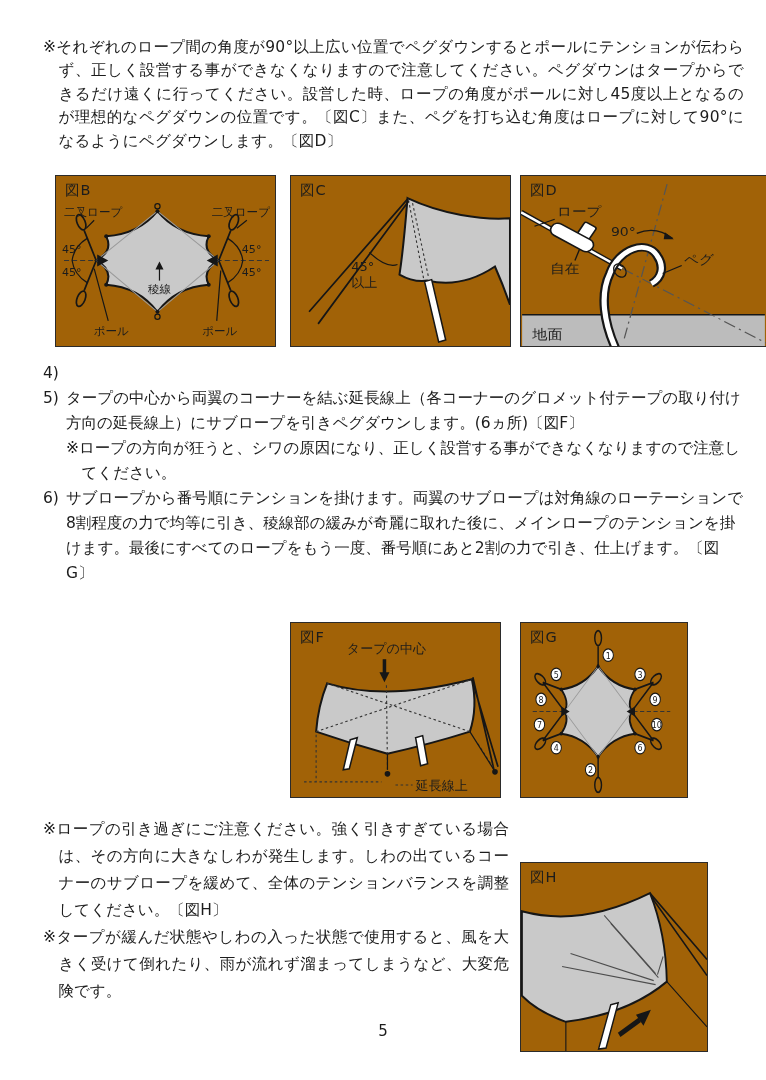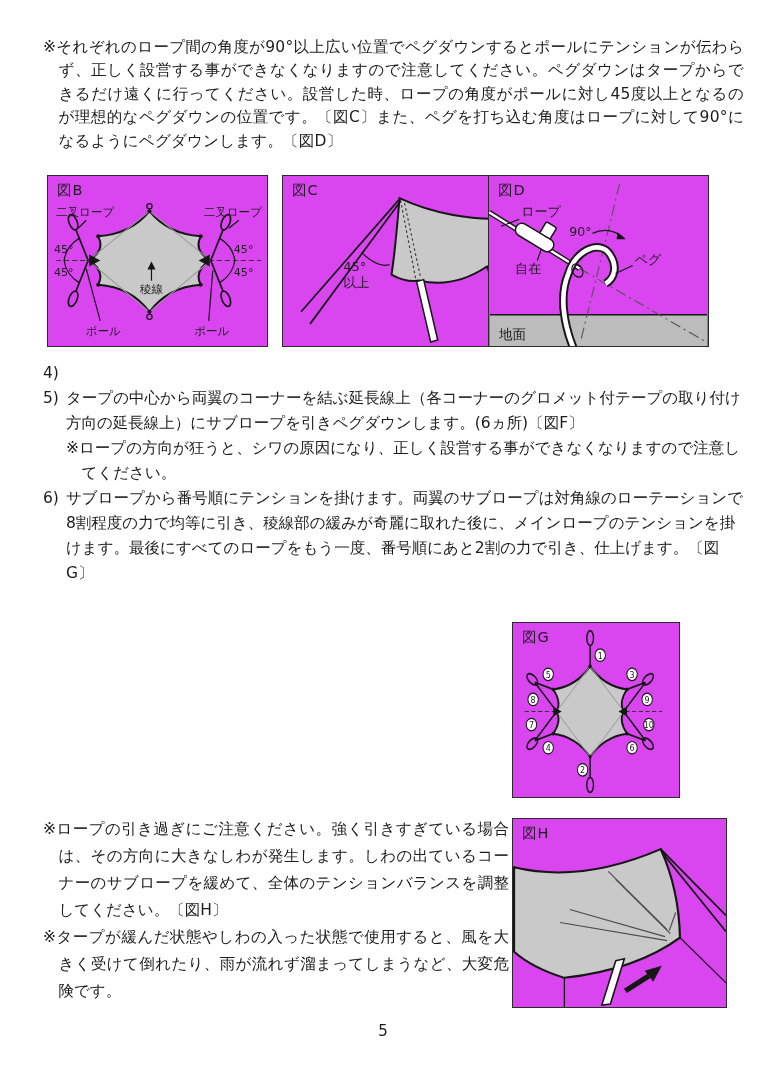--- a/index.html
+++ b/index.html
@@ -8,21 +8,21 @@
   .txt{position:absolute;font-size:15.5px;line-height:23.4px;letter-spacing:0.2px;
        text-align:justify;}
   .hang{padding-left:1em;text-indent:-1em;margin:0;}
   .steps{position:absolute;left:43px;top:361px;width:701px;font-size:15.5px;line-height:25px;}
   .step{display:flex;margin:0;}
   .step .num{flex:none;width:23px;}
   .step .body{flex:1;}
   .subnote{padding-left:1em;text-indent:-1em;}
   .bottomnotes{position:absolute;left:43px;top:816px;width:466px;font-size:15.5px;line-height:27px;}
   .bottomnotes p{margin:0;padding-left:1em;text-indent:-1em;text-align:justify;}
-  .figbox{position:absolute;border:1.6px solid #2b2b2b;background:#d946ef;box-sizing:border-box;}
+  .figbox{position:absolute;border:1.6px solid #2b2b2b;background:#a16207;box-sizing:border-box;margin-left:8px;}
   .figbox svg{position:absolute;left:0;top:0;width:100%;height:100%;}
   .figtag{position:absolute;top:5px;left:9px;font-size:14.5px;letter-spacing:1px;z-index:2;}
   .pagenum{position:absolute;left:0;right:0;top:1022px;text-align:center;font-size:15px;}
   svg text{font-family:"DejaVu Sans",sans-serif;fill:#1c1c1c;}
   .ink{stroke:#161616;fill:none;}
   .tarp{fill:#c9c9c9;stroke:#161616;stroke-width:2;}
   .thin{stroke:#161616;stroke-width:1.2;fill:none;}
   .rope{stroke:#161616;stroke-width:1.7;fill:none;}
   .lite{stroke:#9a9a9a;stroke-width:1;fill:none;}
   .dash{stroke:#333;stroke-width:1.1;fill:none;stroke-dasharray:5,3;}
@@ -95,21 +95,21 @@
       <path class="tarp" d="M116,22 C150,38 190,44 218,42 L218,128 Q211,108 203,90 Q170,112 136,104 Q122,106 108,98 C112,72 114,46 116,22 Z"></path>
       <path class="dots" d="M117,24 L132,102 M121,27 L137,101"></path>
       <path class="whiterod" d="M133,105 L140,103 L154,163 L147,165 Z"></path>
       <path class="rope" d="M116,23 L18,135 M117,25 L27,147"></path>
       <path class="thin" d="M78,76 Q95,92 106,88"></path>
       <text x="60" y="94" font-size="13">45°</text>
       <text x="60" y="110" font-size="13">以上</text>
     </svg>
   </div>
 
-  <div class="figbox" style="left:488px;top:175px;width:221px;height:172px;">
+  <div class="figbox" style="left:512px;top:175px;width:247px;height:172px;">
     <span class="figtag">図D</span>
     <svg viewBox="0 0 218 169" preserveAspectRatio="none">
       <rect x="1" y="138" width="216" height="31" fill="#bcbcbc"></rect>
       <path class="ink" d="M1,138 L217,138" stroke-width="1.5"></path>
       <path class="dashdot" d="M130,8 L91,165"></path>
       <path class="dashdot" d="M90,92 L218,166"></path>
       <g>
         <path d="M0,36 L90,92" stroke="#161616" stroke-width="5" fill="none"></path>
         <path d="M0,36 L90,92" stroke="#ffffff" stroke-width="2.4" fill="none"></path>
       </g>
@@ -150,20 +150,39 @@
     </div>
     <div class="step">
       <span class="num">6)</span>
       <div class="body">
         <span>サブロープから番号順にテンションを掛けます。両翼のサブロープは対角線のローテーションで8割程度の力で均等に引き、稜線部の緩みが奇麗に取れた後に、メインロープのテンションを掛けます。最後にすべてのロープをもう一度、番号順にあと2割の力で引き、仕上げます。〔図G〕</span>
       </div>
     </div>
   </div>
 
 
+  <div class="figbox" style="left:282px;top:622px;width:211px;height:176px;">
+    <span class="figtag">図F</span>
+    <svg viewBox="0 0 208 173" preserveAspectRatio="none">
+      <path class="rope" d="M180,56 L206,143 M181,54 L202,146" stroke-width="2"></path>
+      <path class="tarp" d="M36,60 Q95,78 180,56 Q186,84 178,108 Q140,120 96,130 Q60,120 25,108 Q27,82 36,60 Z"></path>
+      <path class="dots" d="M25,108 L180,56 M178,108 L36,60 M95,62 L96,146 M25,111 L25,158 M13,158 L90,158 M104,161 L121,161 M186,120 L202,145"></path>
+      <path class="whiterod" d="M59,116 L66,114 L58,145 L52,146 Z"></path>
+      <path class="whiterod" d="M124,114 L131,112 L136,140 L129,142 Z"></path>
+      <path class="thin" d="M96,130 L96,146 M178,108 L202,146"></path>
+      <circle cx="96" cy="150" r="2.8" fill="#161616"></circle>
+      <circle cx="203" cy="148" r="2.8" fill="#161616"></circle>
+      <g>
+        <path d="M93,36 L93,50" stroke="#161616" stroke-width="3.5"></path>
+        <polygon points="88,49 98,49 93,59" fill="#161616"></polygon>
+      </g>
+      <text x="95" y="30" font-size="13" text-anchor="middle">タープの中心</text>
+      <text x="124" y="166" font-size="13">延長線上</text>
+    </svg>
+  </div>
 
   <div class="figbox" style="left:512px;top:622px;width:168px;height:176px;">
     <span class="figtag">図G</span>
     <svg viewBox="0 0 198 173" preserveAspectRatio="none">
       <path class="dash" d="M14,88 L178,88"></path>
       <path class="tarp" d="M92,43 Q108.5,63 136,66 Q125.6,79 132,88 Q125.6,97 136,110 Q108.5,113 92,133 Q75.5,113 48,110 Q58.4,97 52,88 Q58.4,79 48,66 Q75.5,63 92,43 Z"></path>
       <path class="lite" d="M52,88 L92,43 L132,88 L92,133 Z"></path>
       <g>
         <path class="rope" d="M92,43 L92,23 M92,133 L92,153 M26,59 L48,66 M26,59 L52,88 M26,117 L48,110 M26,117 L52,88 M158,59 L136,66 M158,59 L132,88 M158,117 L136,110 M158,117 L132,88"></path>
         <ellipse cx="92" cy="15" rx="4" ry="7.5" class="loop"></ellipse>
@@ -206,21 +225,21 @@
           <text x="162" y="104.5" font-size="9.5" text-anchor="middle">10</text>
       </g>
     </svg>
   </div>
 
   <div class="bottomnotes">
     <p>※ロープの引き過ぎにご注意ください。強く引きすぎている場合は、その方向に大きなしわが発生します。しわの出ているコーナーのサブロープを緩めて、全体のテンションバランスを調整してください。〔図H〕</p>
     <p>※タープが緩んだ状態やしわの入った状態で使用すると、風を大きく受けて倒れたり、雨が流れず溜まってしまうなど、大変危険です。</p>
   </div>
 
-  <div class="figbox" style="left:512px;top:818px;width:215px;height:190px;text-align:right;">
+  <div class="figbox" style="left:512px;top:862px;width:188px;height:190px;text-align:right;">
     <span class="figtag">図H</span>
     <svg viewBox="0 0 199 187" preserveAspectRatio="none">
       <path class="rope" d="M138,30 L199,96 M139,33 L199,112"></path>
       <path class="tarp" d="M1,48 Q64,64 138,30 Q155,70 156,118 Q115,150 48,158 Q18,148 1,132 Z"></path>
       <path class="thin" d="M156,118 L199,163 M48,158 L48,187"></path>
       <g stroke="#4d4d4d" stroke-width="1.1" fill="none">
         <path d="M144,110 L89,52"></path>
           <path d="M147,114 L96,60"></path>
         <path d="M142,117 L53,90"></path>
           <path d="M144,121 L44,103"></path>

